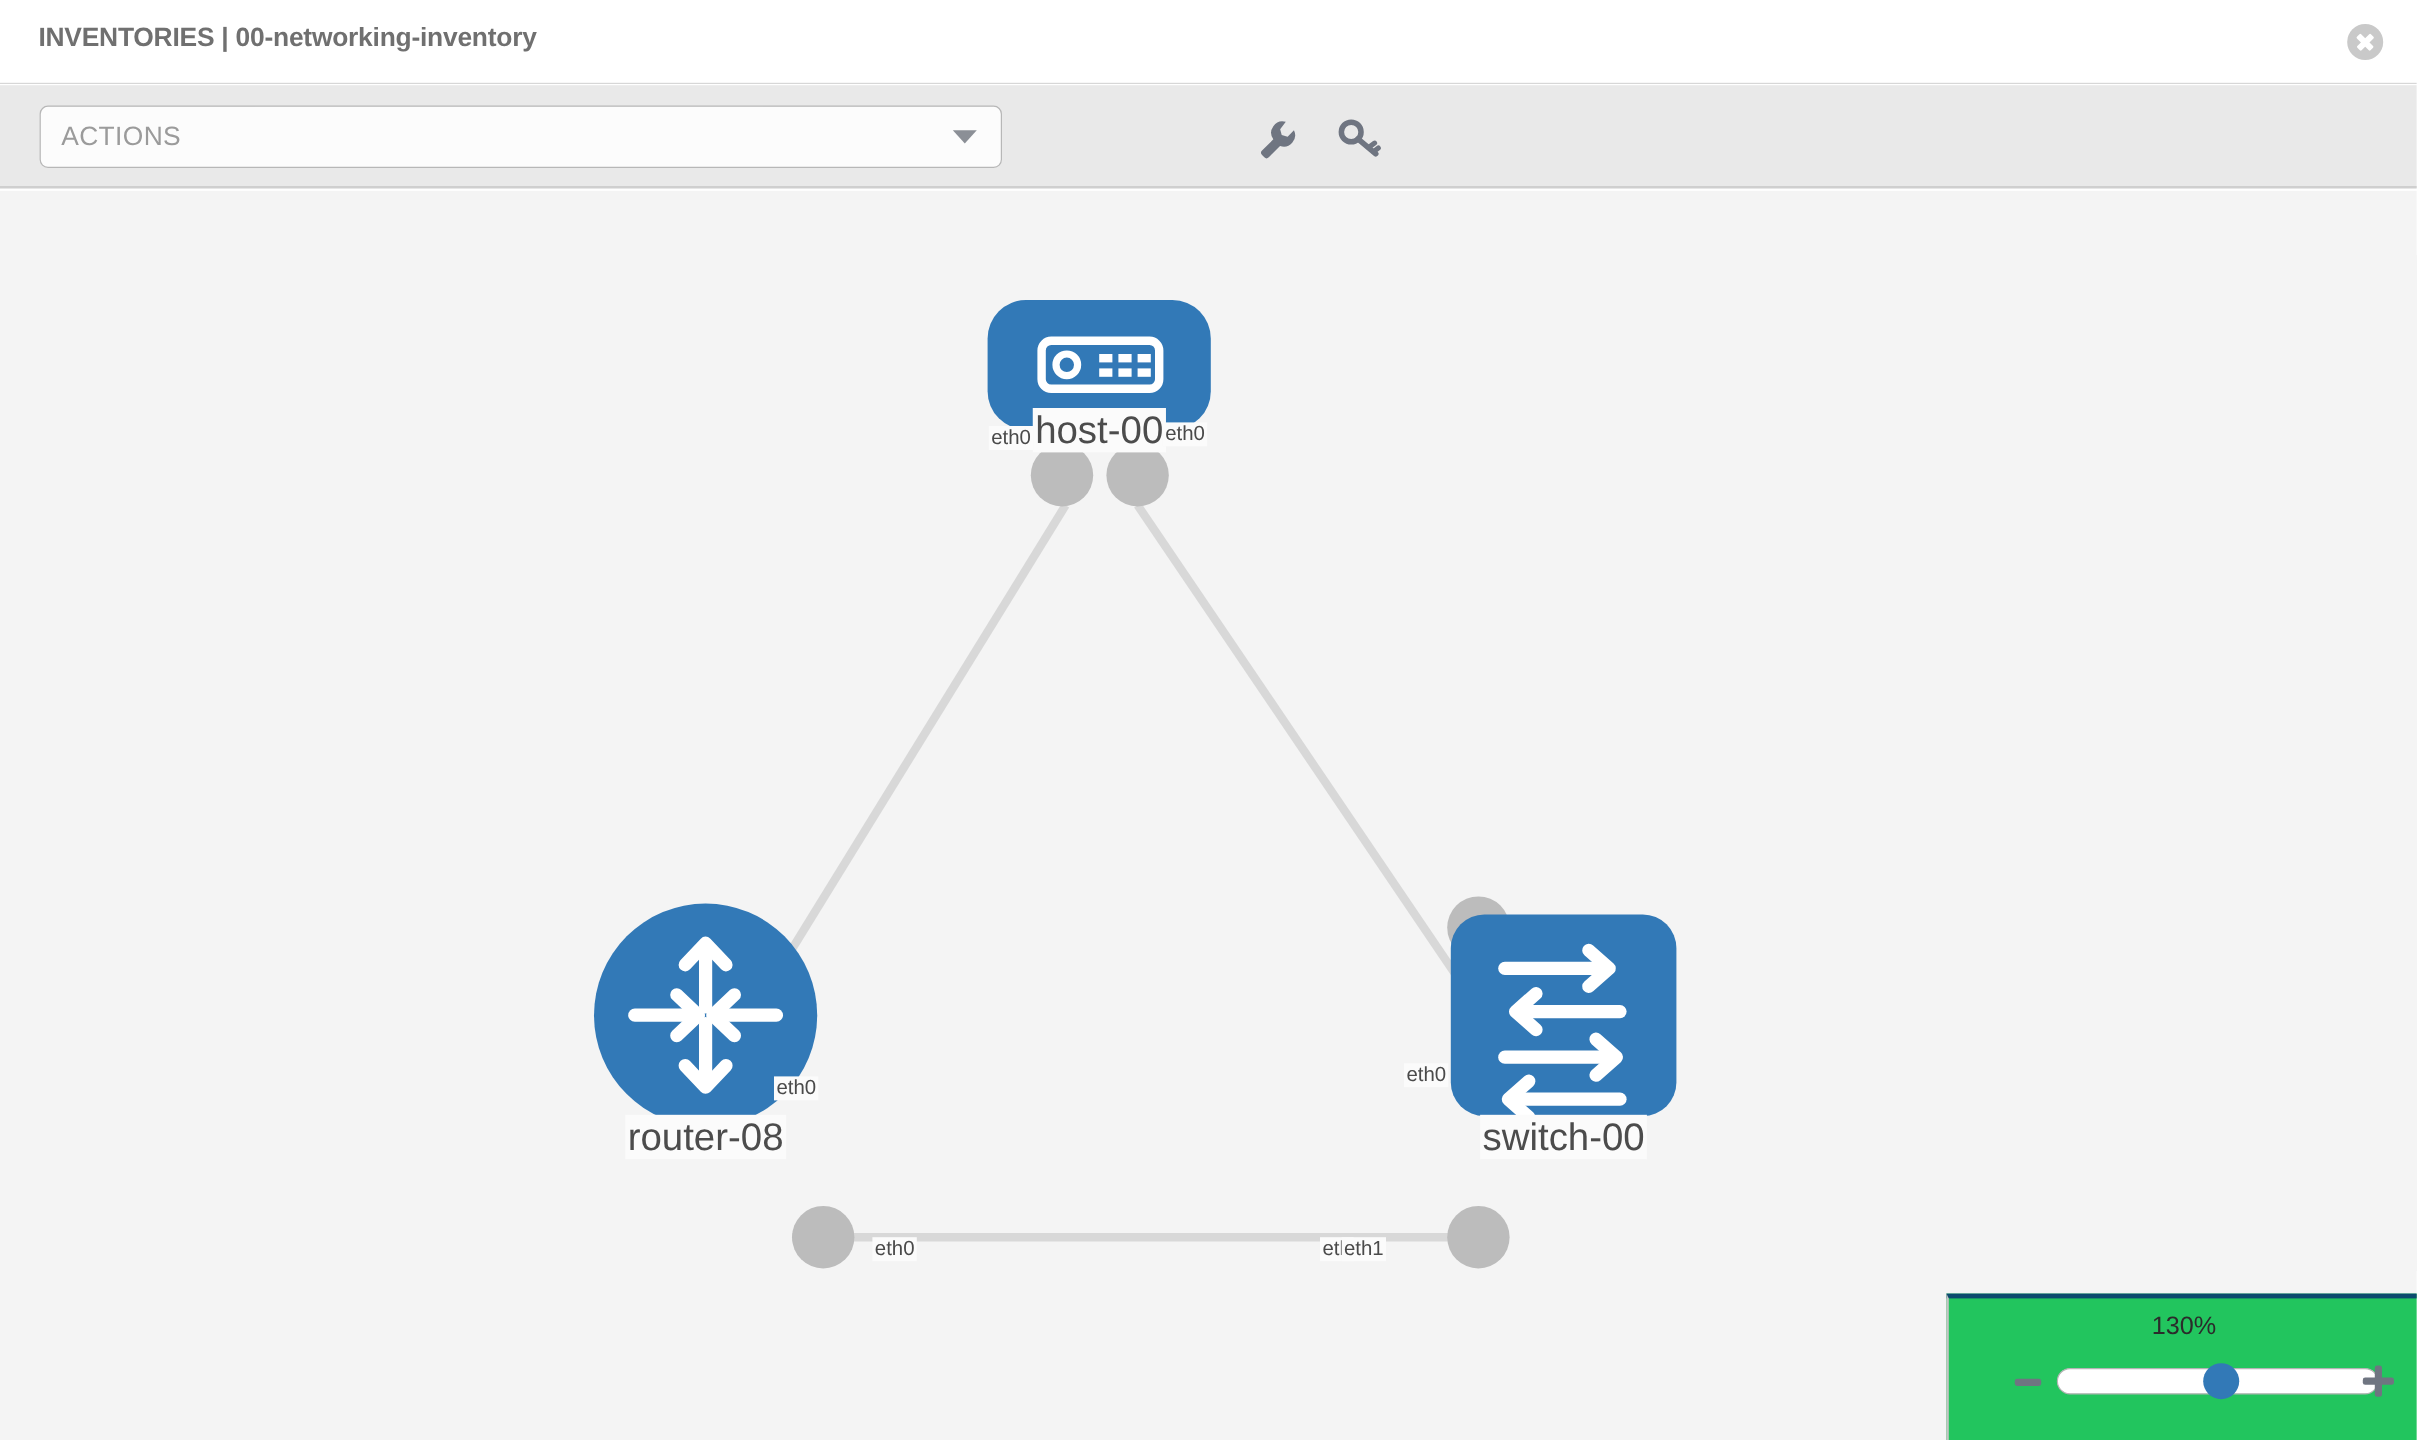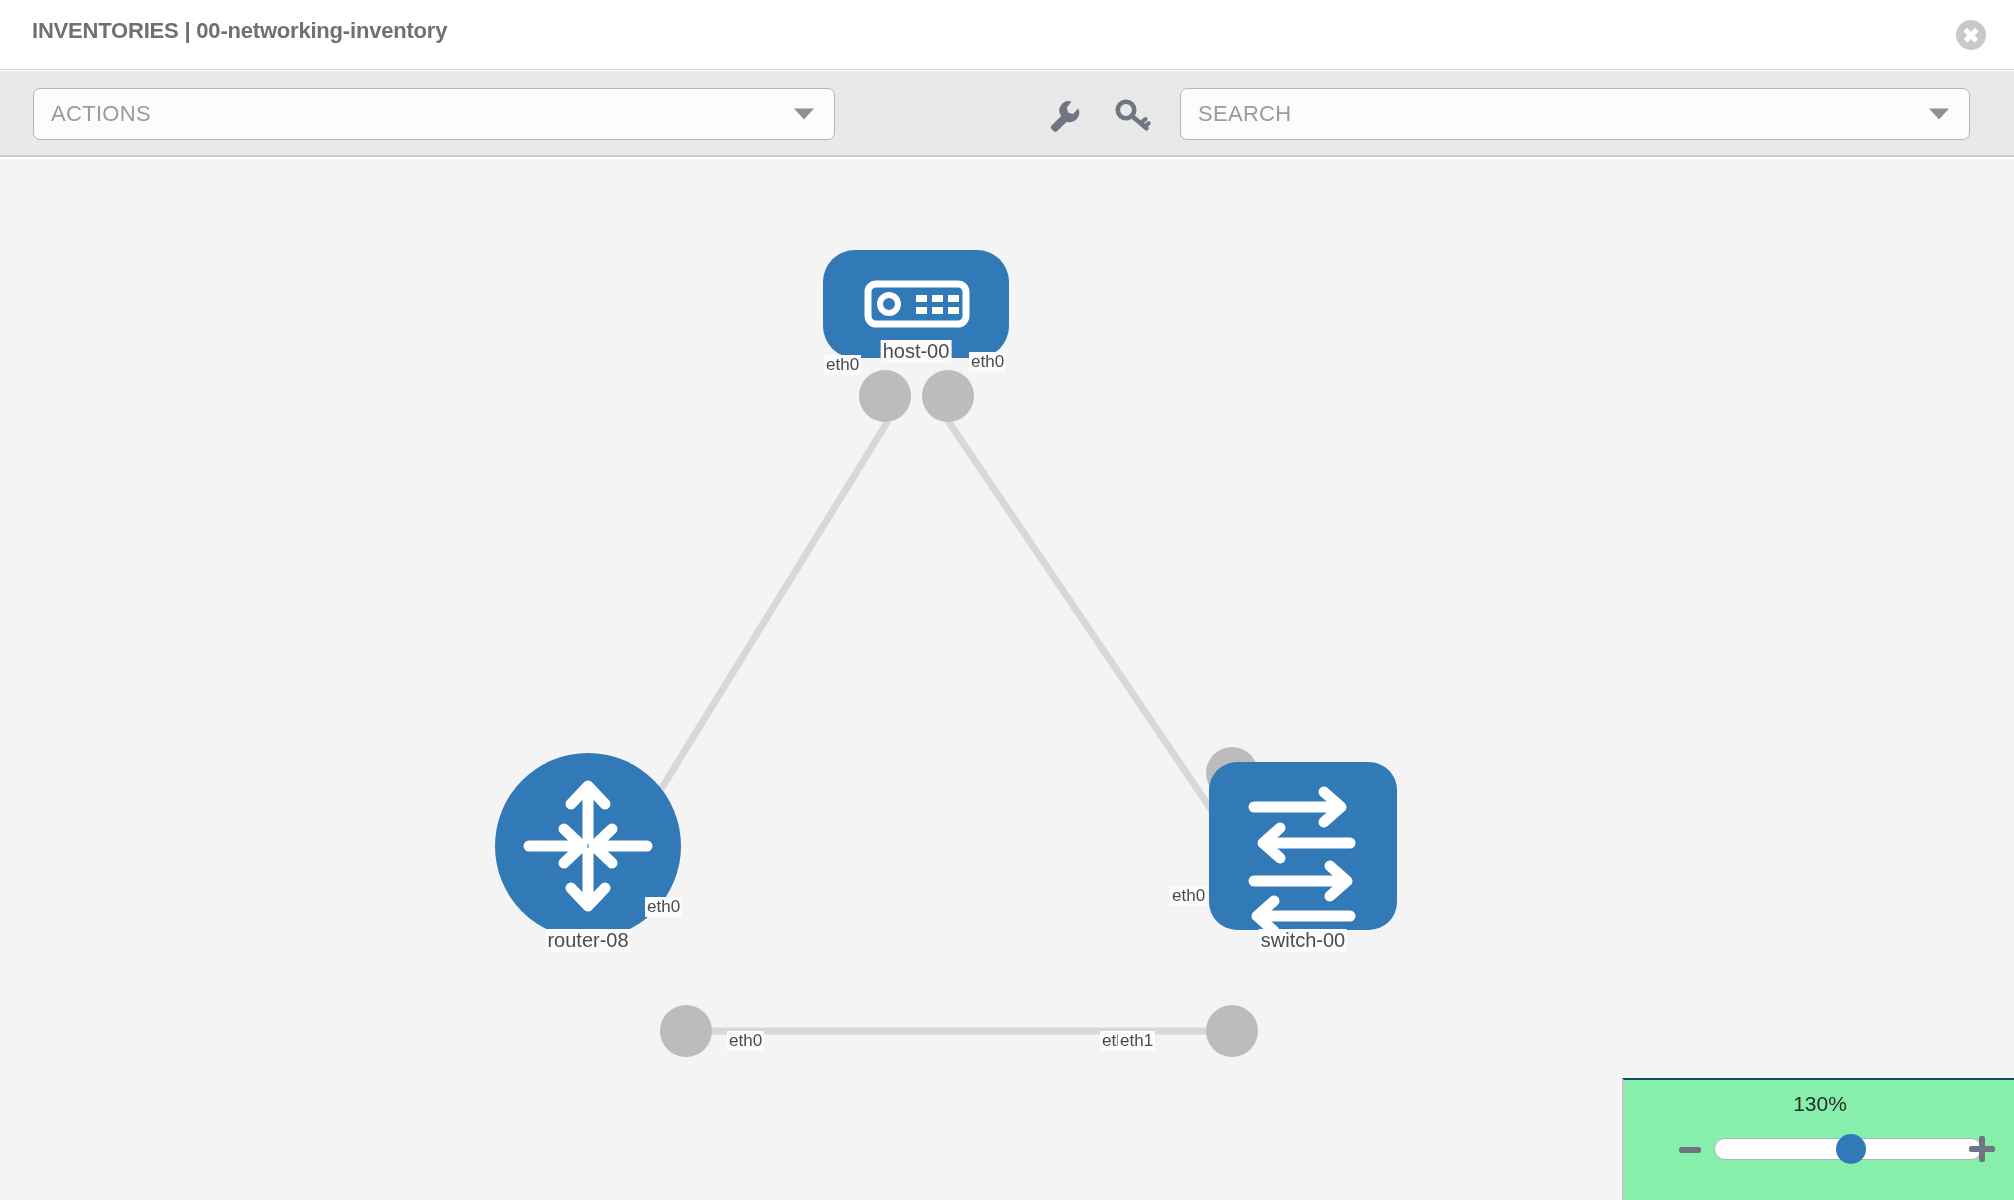--- a/index.html
+++ b/index.html
@@ -70,40 +70,40 @@
 
   
   #canvas {
     position: absolute; left: 0; top: 159px; width: 2014px; height: 1041px;
     background: #f4f4f4; overflow: hidden;
   }
   #topo-svg { position: absolute; left: 0; top: 0; }
 
   .node-label {
     position: absolute;
-    font-size: 20px; color: #4c4c4c;
+    font-size: 32px; color: #4c4c4c;
     background: #fbfbfb;
     white-space: nowrap;
     padding: 0 2px;
     transform: translateX(-50%);
   }
   .iface-label {
     position: absolute;
     font-size: 17px; color: #4a4a4a;
     background: #fbfbfb;
     white-space: nowrap;
     padding: 0 2px;
   }
 
   
   #zoom-panel {
     position: absolute; left: 1622px; top: 1078px;
     width: 392px; height: 122px;
-    background: #86efac;
-    border-top: 2px solid #0c4a6e;
+    background: #22c55e;
+    border-top: 4px solid #0c4a6e;
     border-left: 2px solid #c4c4c4;
   }
   #zoom-value {
     position: absolute; top: 12px; left: 0; width: 392px;
     text-align: center; font-size: 21px; color: #2b2b2b;
   }
   #zoom-minus {
     position: absolute; left: 55px; top: 67px;
     width: 22px; height: 6px; background: #6f7581; border-radius: 2px;
     cursor: pointer;
@@ -158,24 +158,20 @@
 
     <div class="tool-icon" id="key-icon">
       <svg width="40" height="40" viewBox="0 0 40 40">
         <circle cx="13" cy="15" r="8.2" fill="none" stroke="#6f7581" stroke-width="4.6"></circle>
         <path d="M18.6 20.8 L33.5 33.2" stroke="#6f7581" stroke-width="4.6" stroke-linecap="round"></path>
         <path d="M27.5 28.0 L32.5 24.2" stroke="#6f7581" stroke-width="4.2" stroke-linecap="round"></path>
         <path d="M31.6 31.4 L35.6 28.3" stroke="#6f7581" stroke-width="4.2" stroke-linecap="round"></path>
       </svg>
     </div>
 
-    <div class="ctrl-box" id="search-select">
-      <span class="ctrl-label">SEARCH</span>
-      <span class="caret"></span>
-    </div>
 
   </div>
 
   <div id="canvas">
 
     <svg id="topo-svg" width="2014" height="1041">
 
       <g>
         <line x1="618" y1="700" x2="888" y2="262" stroke="#d8d8d8" stroke-width="7"></line>
       </g>

